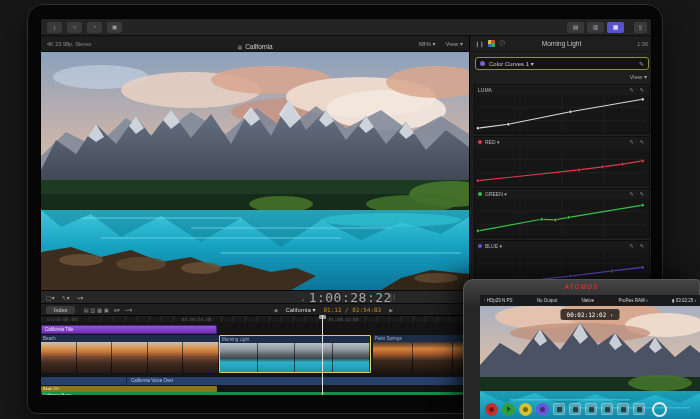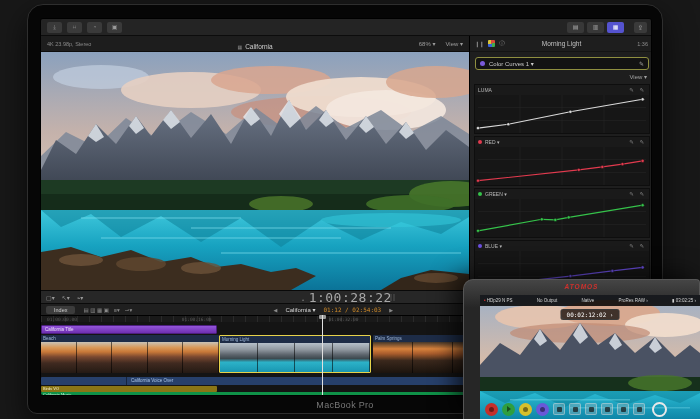--- a/index.html
+++ b/index.html
@@ -394,21 +394,20 @@
         </div>
         <div id="aclip-music" class="abs">
           <span>California Music</span>
         </div>
       </div>
 
       <div id="playhead-head" class="abs"></div>
       <div id="playhead" class="abs"></div>
     </div>
 
-    <div id="chin-label" class="abs">MacBook Pro</div>
   </div>
 
   <div id="monitor" class="abs">
     <div id="mon-brand" class="abs">ATOMOS</div>
     <div id="mon-screen" class="abs">
       <svg id="mon-scene" class="abs" width="220" height="125" viewBox="0 0 220 125" preserveAspectRatio="none">
         <defs>
           <linearGradient id="msky" x1="0" y1="0" x2="0" y2="1">
             <stop offset="0" stop-color="#9fb0c6"></stop>
               <stop offset="1" stop-color="#d9bca8"></stop>

